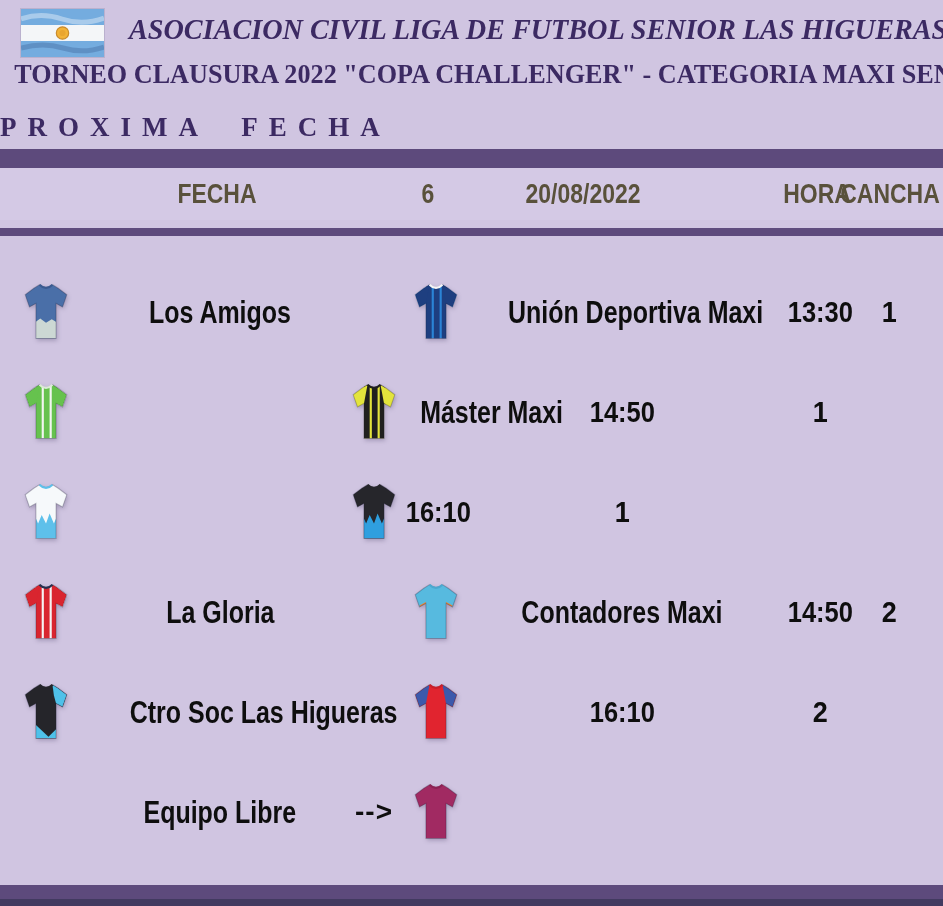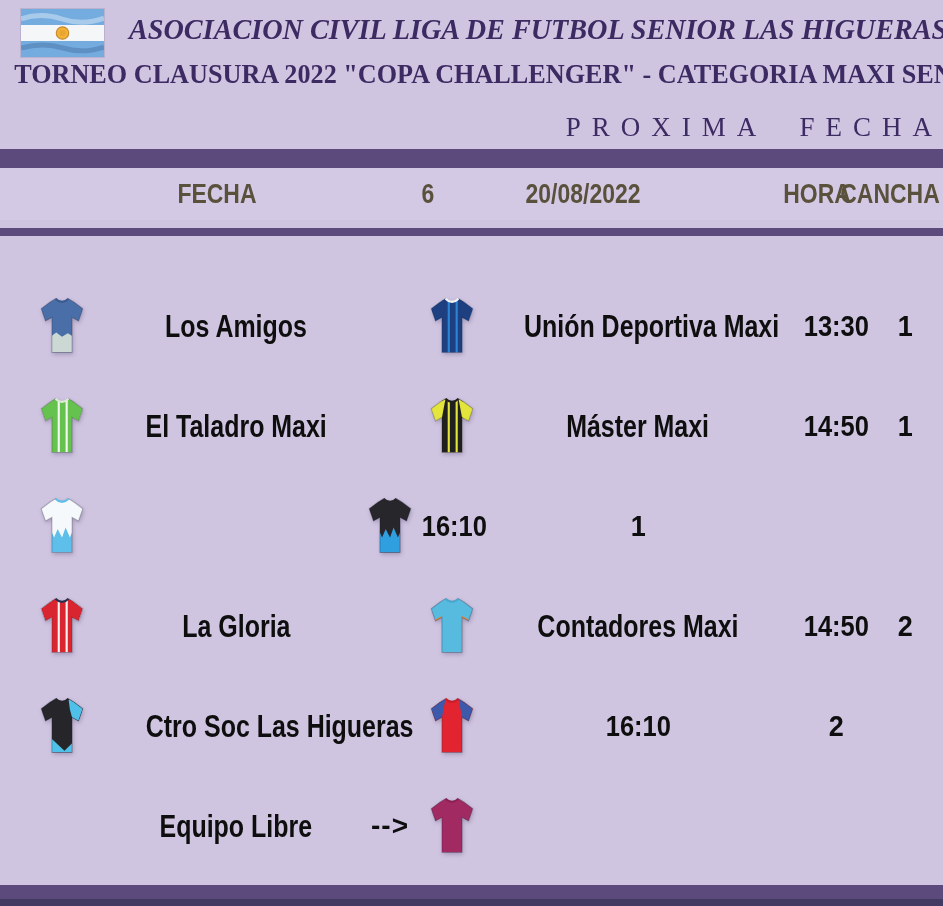--- a/index.html
+++ b/index.html
@@ -34,23 +34,23 @@
     text-align:center;
     font-family:"Liberation Serif","DejaVu Serif",serif;
     font-weight:bold;
     font-size:27px;line-height:30px;
     color:var(--title,#3c2a63);
     transform:scaleX(.97);transform-origin:center;
     white-space:nowrap;
   }
   .section-title{
     position:absolute;left:0;right:0;top:112px;
-    text-align:right;
+    text-align:left;
     font-family:"Liberation Serif","DejaVu Serif",serif;
-    font-weight:normal;
+    font-weight:bold;
     font-size:27px;line-height:30px;
     letter-spacing:11px;
     word-spacing:16px;
     color:var(--title,#3c2a63);
     white-space:nowrap;
   }
   
   .bar{position:absolute;left:0;right:0;background:var(--bar,#5d4a7c);}
   .bar-top{top:149px;height:19px;}
   .bar-mid{top:228px;height:8px;}
@@ -71,22 +71,21 @@
     white-space:nowrap;
   }
   .hc-fecha{left:217px;}
   .hc-num{left:428px;}
   .hc-date{left:583px;font-size:30px;}
   .hc-hora{left:817px;font-size:26px;}
   .hc-cancha{left:890px;font-size:26px;}
   
   .fixtures{
     position:absolute;left:0;top:236px;width:909px;
-    padding-top:40px;
-    margin-left:16px;
+    padding-top:26px;
   }
   .fixture-row{
     display:grid;
     grid-template-columns:92px 256px 52px 72px 300px 97px 40px;
     align-items:center;
     height:100px;
   }
   .cell{text-align:center;}
   .cell.jersey{display:flex;align-items:center;justify-content:center;}
   .tname,.ttime,.tcourt,.tarrow{
@@ -187,21 +186,20 @@
               <rect x="18" y="0" width="8" height="84" fill="#66c24e"></rect>
               <rect x="29" y="0" width="8" height="84" fill="#66c24e"></rect>
               <rect x="40" y="0" width="8" height="84" fill="#66c24e"></rect>
               <path d="M3 18 L15 9 L23 4 L18 30 L9 35 Z" fill="#66c24e"></path>
               <path d="M61 18 L49 9 L41 4 L46 30 L55 35 Z" fill="#66c24e"></path>
             </g>
     <path d="M23 4 Q32 12 41 4 L49 9 L61 18 L55 35 L46 30 L46 79 L18 79 L18 30 L9 35 L3 18 L15 9 Z" fill="none" stroke="rgba(30,30,50,0.28)" stroke-width="1.4"></path>
     <path d="M23 4 Q32 13 41 4" fill="none" stroke="#dcebd8" stroke-width="3"></path>
   </svg>
         </div>
-        <div class="cell"><span class="tname">El Taladro Maxi</span></div>
         <div class="cell"><span class="tarrow"></span></div>
         <div class="cell jersey">
           <svg class="jersey-svg" viewBox="0 0 64 84" width="46" height="62" aria-hidden="true">
     <defs>
               <clipPath id="jca1">
                 <path d="M23 4 Q32 12 41 4 L49 9 L61 18 L55 35 L46 30 L46 79 L18 79 L18 30 L9 35 L3 18 L15 9 Z"></path>
               </clipPath>
             </defs>
     <g clip-path="url(#jca1)">
               <rect x="-2" y="-2" width="68" height="88" fill="#e3e43c"></rect>

